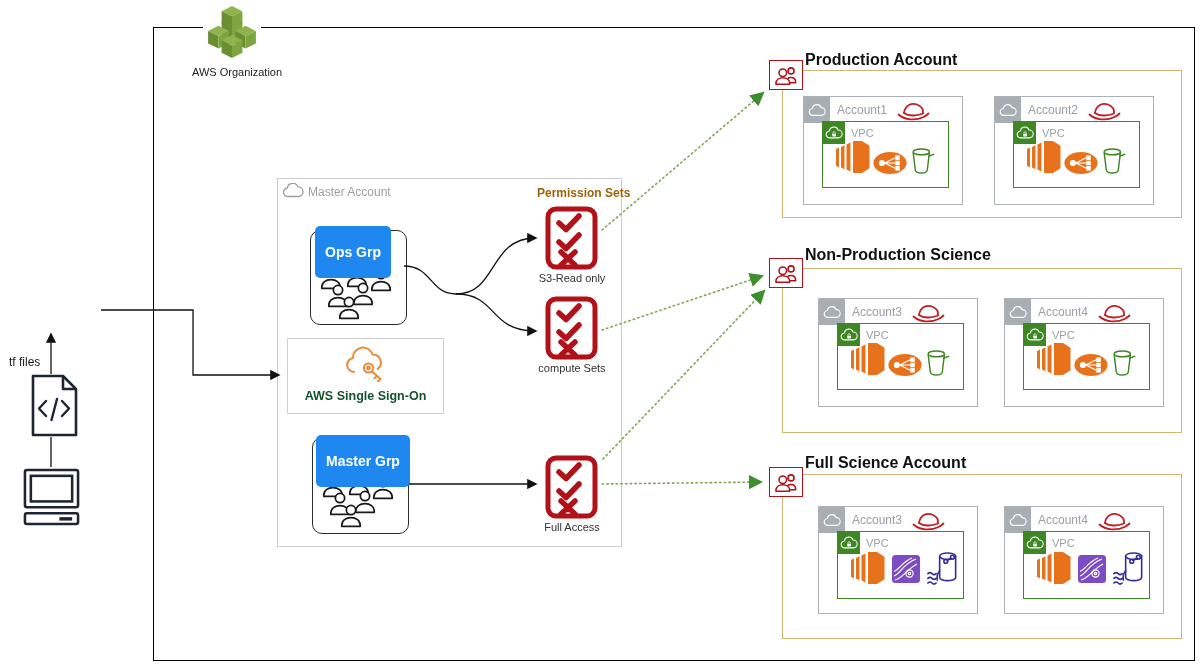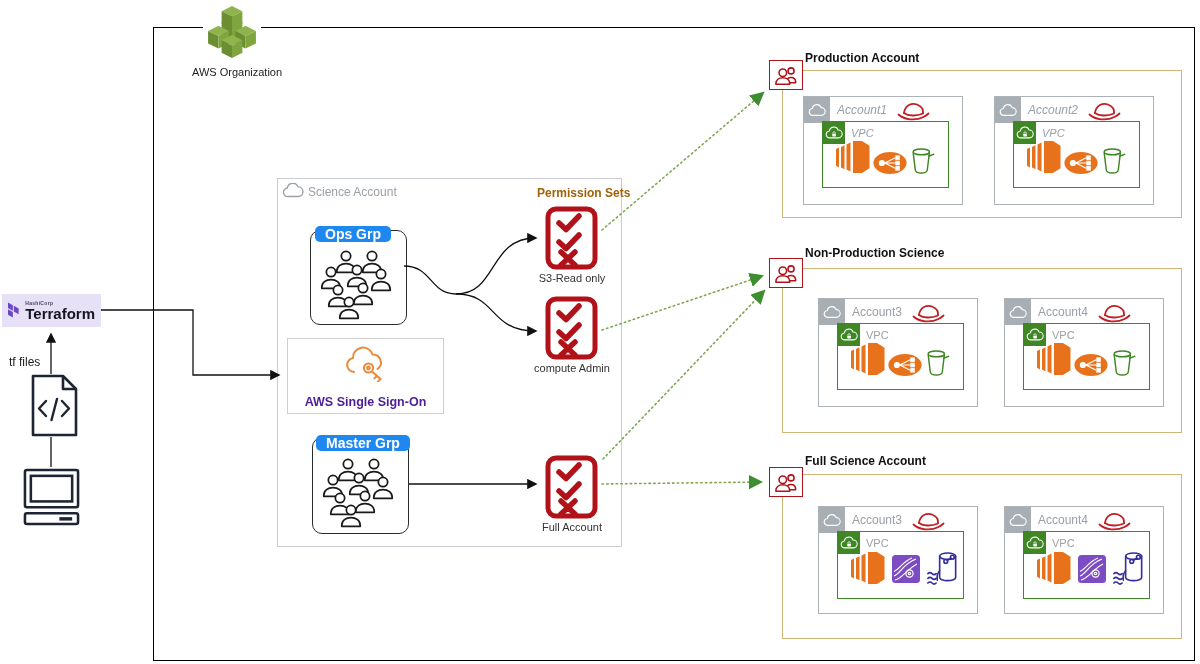--- a/index.html
+++ b/index.html
@@ -8,27 +8,27 @@
   .abs{position:absolute;}
   .outer-box{border:1px solid #000;background:#fff;}
   .arrows{pointer-events:none;z-index:5;}
   .z6{z-index:6;}
   
   .master-box{border:1px solid #C9CDD1;background:#fff;}
   .master-label{font-size:12px;color:#9AA0A6;}
   .perm-title{font-size:12px;font-weight:bold;color:#a16207;}
   .group-box{border:1.4px solid #2b2b2b;border-radius:10px;background:#fff;}
   .group-label{background:#1E88F0;color:#fff;font-weight:bold;font-size:14px;
-               border-radius:5px;padding:0 10px;white-space:nowrap;}
+               border-radius:5px;padding:18px 10px;white-space:nowrap;}
   .perm-label{font-size:11px;color:#333;text-align:center;}
   .sso-box{border:1px solid #CFCFCF;background:#fff;text-align:center;}
-  .sso-label{font-size:12.5px;font-weight:bold;color:#4c1d95;display:block;margin-top:9px;}
+  .sso-label{font-size:12.5px;font-weight:bold;color:#14532d;display:block;margin-top:3px;}
   
   .grp-box{border:1px solid #D2B475;background:#fff;}
-  .grp-title{font-weight:bold;font-size:12px;color:#111;white-space:nowrap;}
+  .grp-title{font-weight:bold;font-size:16px;color:#111;white-space:nowrap;}
   .badge-users{width:32px;height:28px;border:1.6px solid #B11219;background:#fff;
                display:flex;align-items:center;justify-content:center;z-index:6;}
   .acct-box{border:1px solid #ADB2B6;background:#fff;}
   .acct-badge{width:26px;height:26px;background:#A7AEB4;color:#fff;
               display:flex;align-items:center;justify-content:center;}
   .acct-name{font-size:12px;color:#9AA0A6;white-space:nowrap;}
   .vpc-box{border:1.4px solid #3F8624;background:#fff;}
   .vpc-badge{width:22px;height:22px;background:#3F8624;color:#fff;
              display:flex;align-items:center;justify-content:center;}
   .vpc-label{font-size:11px;color:#9AA0A6;}
@@ -198,21 +198,21 @@
     <svg width="52" height="56">
         <use href="#sym-orgcubes"></use>
       </svg>
   </div>
   <span class="abs org-label" style="left:192px;top:66px;">AWS Organization</span>
 
   <div class="abs master-box" style="left:277px;top:178px;width:343px;height:367px;"></div>
   <span class="abs" style="left:282px;top:183px;color:#9AA0A6;"><svg width="22" height="15">
         <use href="#sym-cloud"></use>
       </svg></span>
-  <span class="abs master-label" style="left:308px;top:185px;">Science Account</span>
+  <span class="abs master-label" style="left:308px;top:185px;">Master Account</span>
   <span class="abs perm-title" style="left:537px;top:186px;">Permission Sets</span>
 
   <div class="abs group-box" style="left:310px;top:230px;width:95px;height:93px;"></div>
   <svg class="abs" style="left:317px;top:248px;" width="82" height="74" viewBox="0 0 82 74">
     <use href="#sym-person" x="16" y="1" width="26" height="26"></use>
     <use href="#sym-person" x="42" y="1" width="26" height="26"></use>
     <use href="#sym-person" x="1" y="17" width="26" height="26"></use>
     <use href="#sym-person" x="27" y="15" width="26" height="26"></use>
     <use href="#sym-person" x="51" y="19" width="26" height="26"></use>
     <use href="#sym-person" x="8" y="35" width="26" height="26"></use>
@@ -244,34 +244,34 @@
   <span class="abs group-label" style="left:316px;top:435px;">Master Grp</span>
 
   <svg class="abs" style="left:545px;top:206px;" width="53" height="64">
       <use href="#sym-checklist"></use>
     </svg>
   <span class="abs perm-label" style="left:516px;top:272px;width:112px;text-align:center;">S3-Read only</span>
 
   <svg class="abs" style="left:545px;top:296px;" width="53" height="64">
       <use href="#sym-checklist"></use>
     </svg>
-  <span class="abs perm-label" style="left:516px;top:362px;width:112px;">compute Admin</span>
+  <span class="abs perm-label" style="left:516px;top:362px;width:112px;">compute Sets</span>
 
   <svg class="abs" style="left:545px;top:455px;" width="53" height="64">
       <use href="#sym-checklist"></use>
     </svg>
-  <span class="abs perm-label" style="left:516px;top:521px;width:112px;">Full Account</span>
+  <span class="abs perm-label" style="left:516px;top:521px;width:112px;">Full Access</span>
 
   <span class="abs grp-title" style="left:805px;top:51px;">Production Account</span>
   <div class="abs badge-users" style="left:769px;top:60px;">
     <svg width="26" height="22" viewBox="0 0 28 24">
         <use href="#sym-users"></use>
       </svg>
   </div>
-  <div class="abs grp-box" style="left:782px;top:70px;width:398px;height:146px;font-style:italic;">
+  <div class="abs grp-box" style="left:782px;top:70px;width:398px;height:146px;">
 
     <div class="abs acct-box" style="left:20px;top:25px;width:158px;height:107px;">
       <div class="acct-badge abs" style="left:0;top:0;">
           <svg width="18" height="13" style="color:#fff">
             <use href="#sym-cloud"></use>
           </svg>
         </div>
       <span class="acct-name abs" style="left:33px;top:6px;">Account1</span>
       <svg class="abs" style="left:92px;top:3px;" width="36" height="24">
           <use href="#sym-redhat"></use>
@@ -477,29 +477,20 @@
       <path d="M409 484 L536 484" marker-end="url(#mBlack)"></path>
     </g>
     <g fill="none" stroke="#7FA650" stroke-width="1.6" stroke-dasharray="1.5 3.2" stroke-linecap="round">
       <path d="M602 230 L763 93" marker-end="url(#mGreen)"></path>
       <path d="M602 330 L762 276" marker-end="url(#mGreen)"></path>
       <path d="M603 459 L764 291" marker-end="url(#mGreen)"></path>
       <path d="M602 484 L761 482" marker-end="url(#mGreen)"></path>
     </g>
   </svg>
 
-  <div class="abs tflogo z6" style="left:2px;top:294px;width:99px;height:33px;">
-    <svg width="19" height="25">
-        <use href="#sym-tfmark"></use>
-      </svg>
-    <span style="display:block;">
-      <span class="tf-brand">HashiCorp</span>
-      <span class="tf-product">Terraform</span>
-    </span>
-  </div>
   <span class="abs small-label z6" style="left:9px;top:355px;">tf files</span>
   <svg class="abs z6 whitebg" style="left:31px;top:374px;" width="47" height="63">
       <use href="#sym-codefile"></use>
     </svg>
   <svg class="abs z6 whitebg" style="left:22px;top:467px;" width="59" height="59" viewBox="0 0 60 60">
       <use href="#sym-computer"></use>
     </svg>
 
 </div>
 

